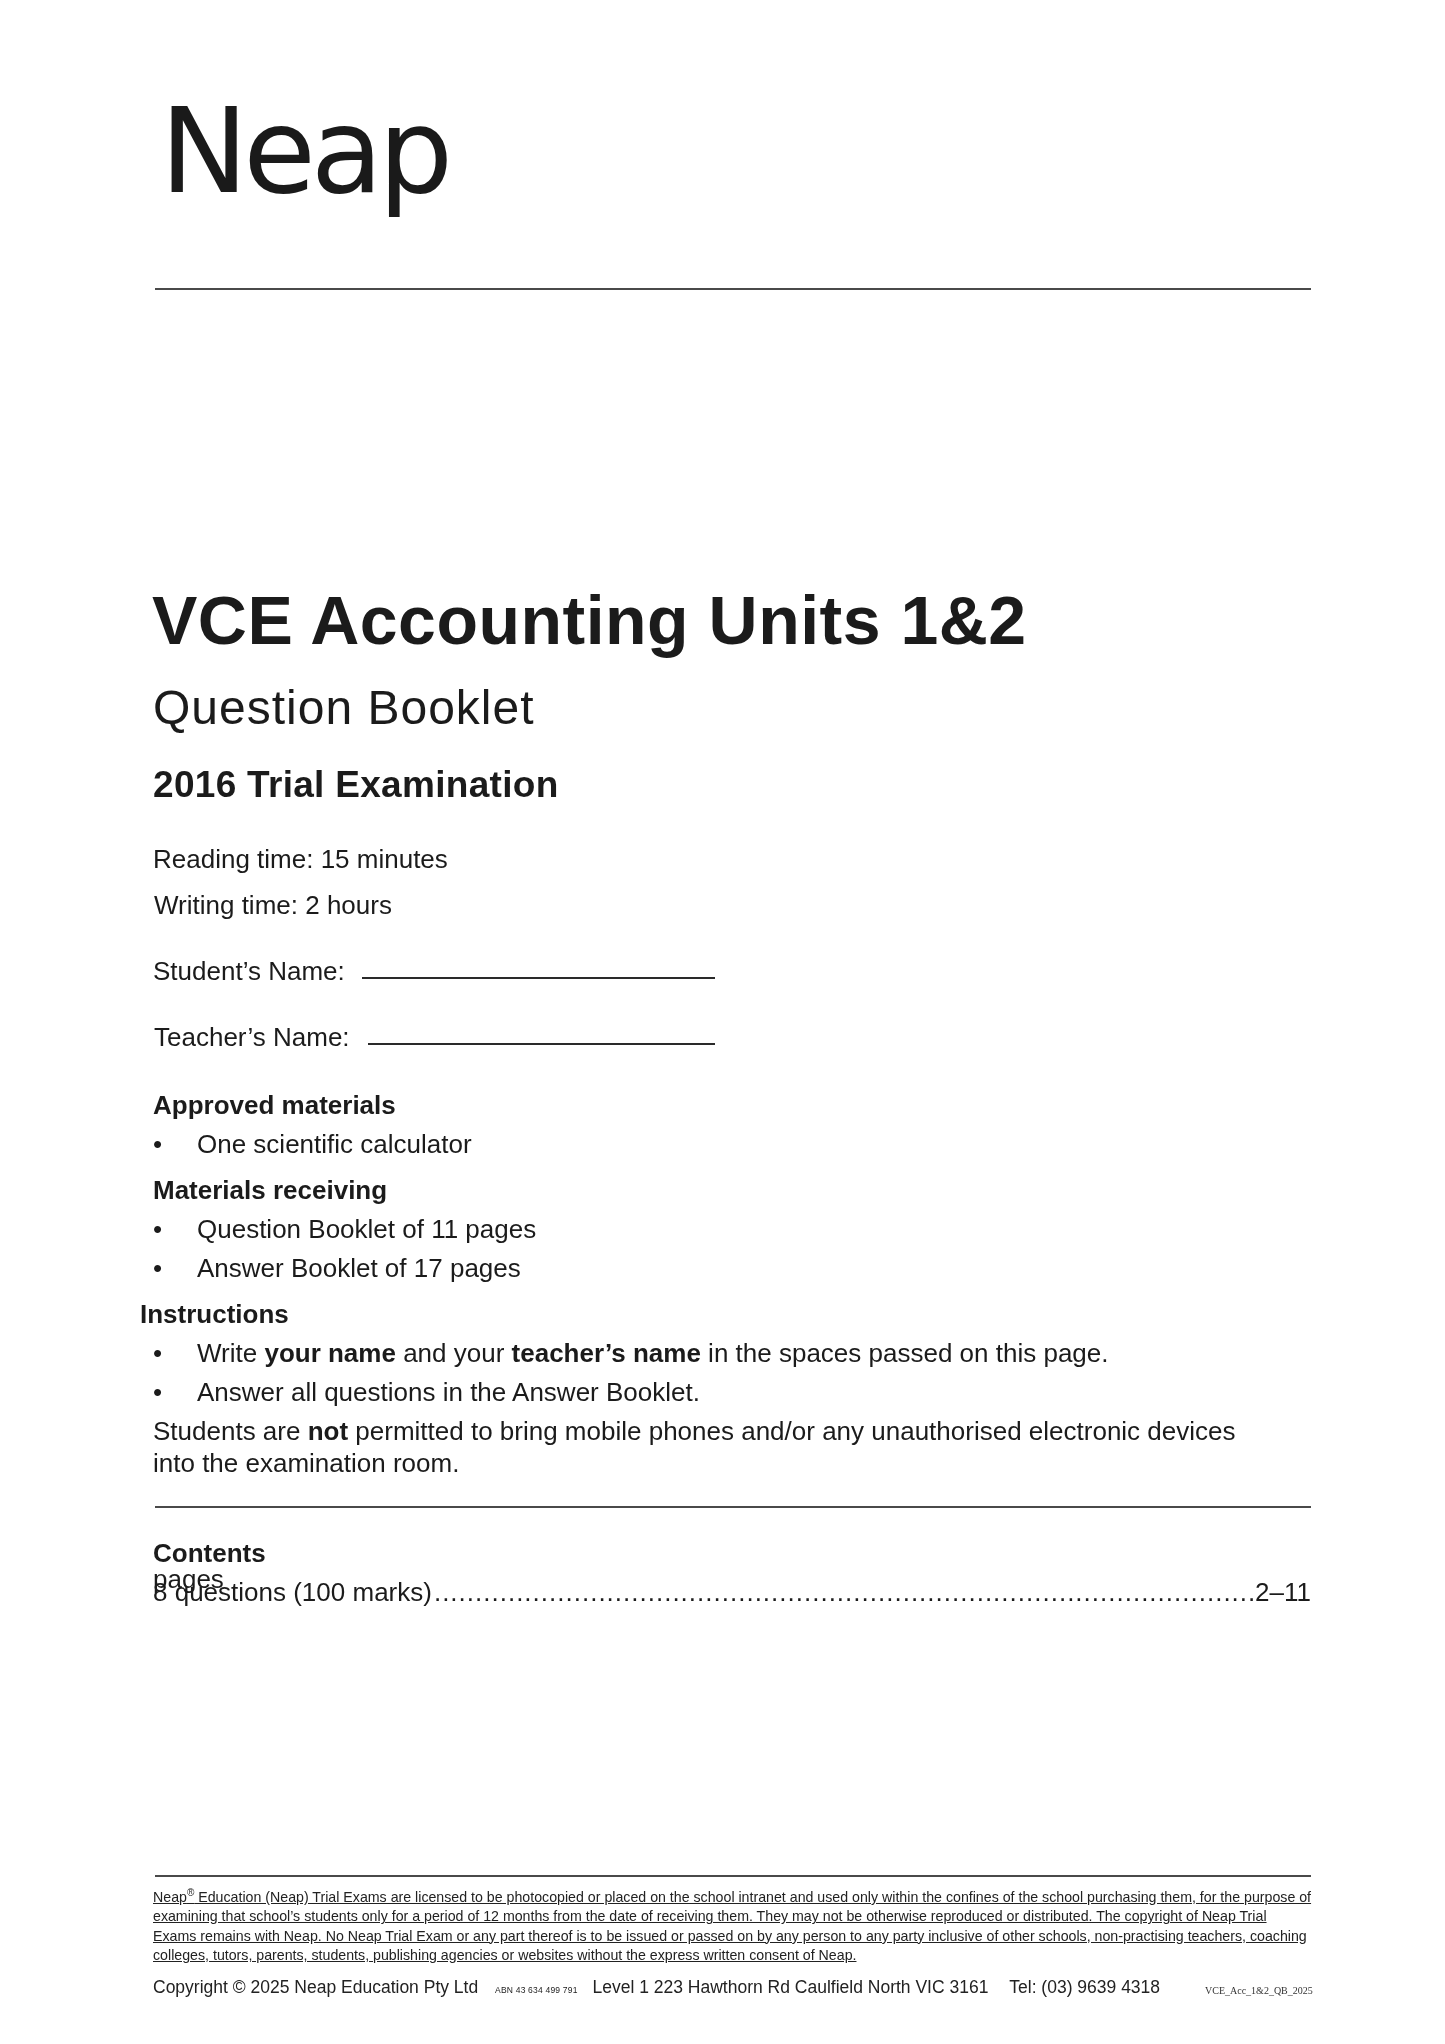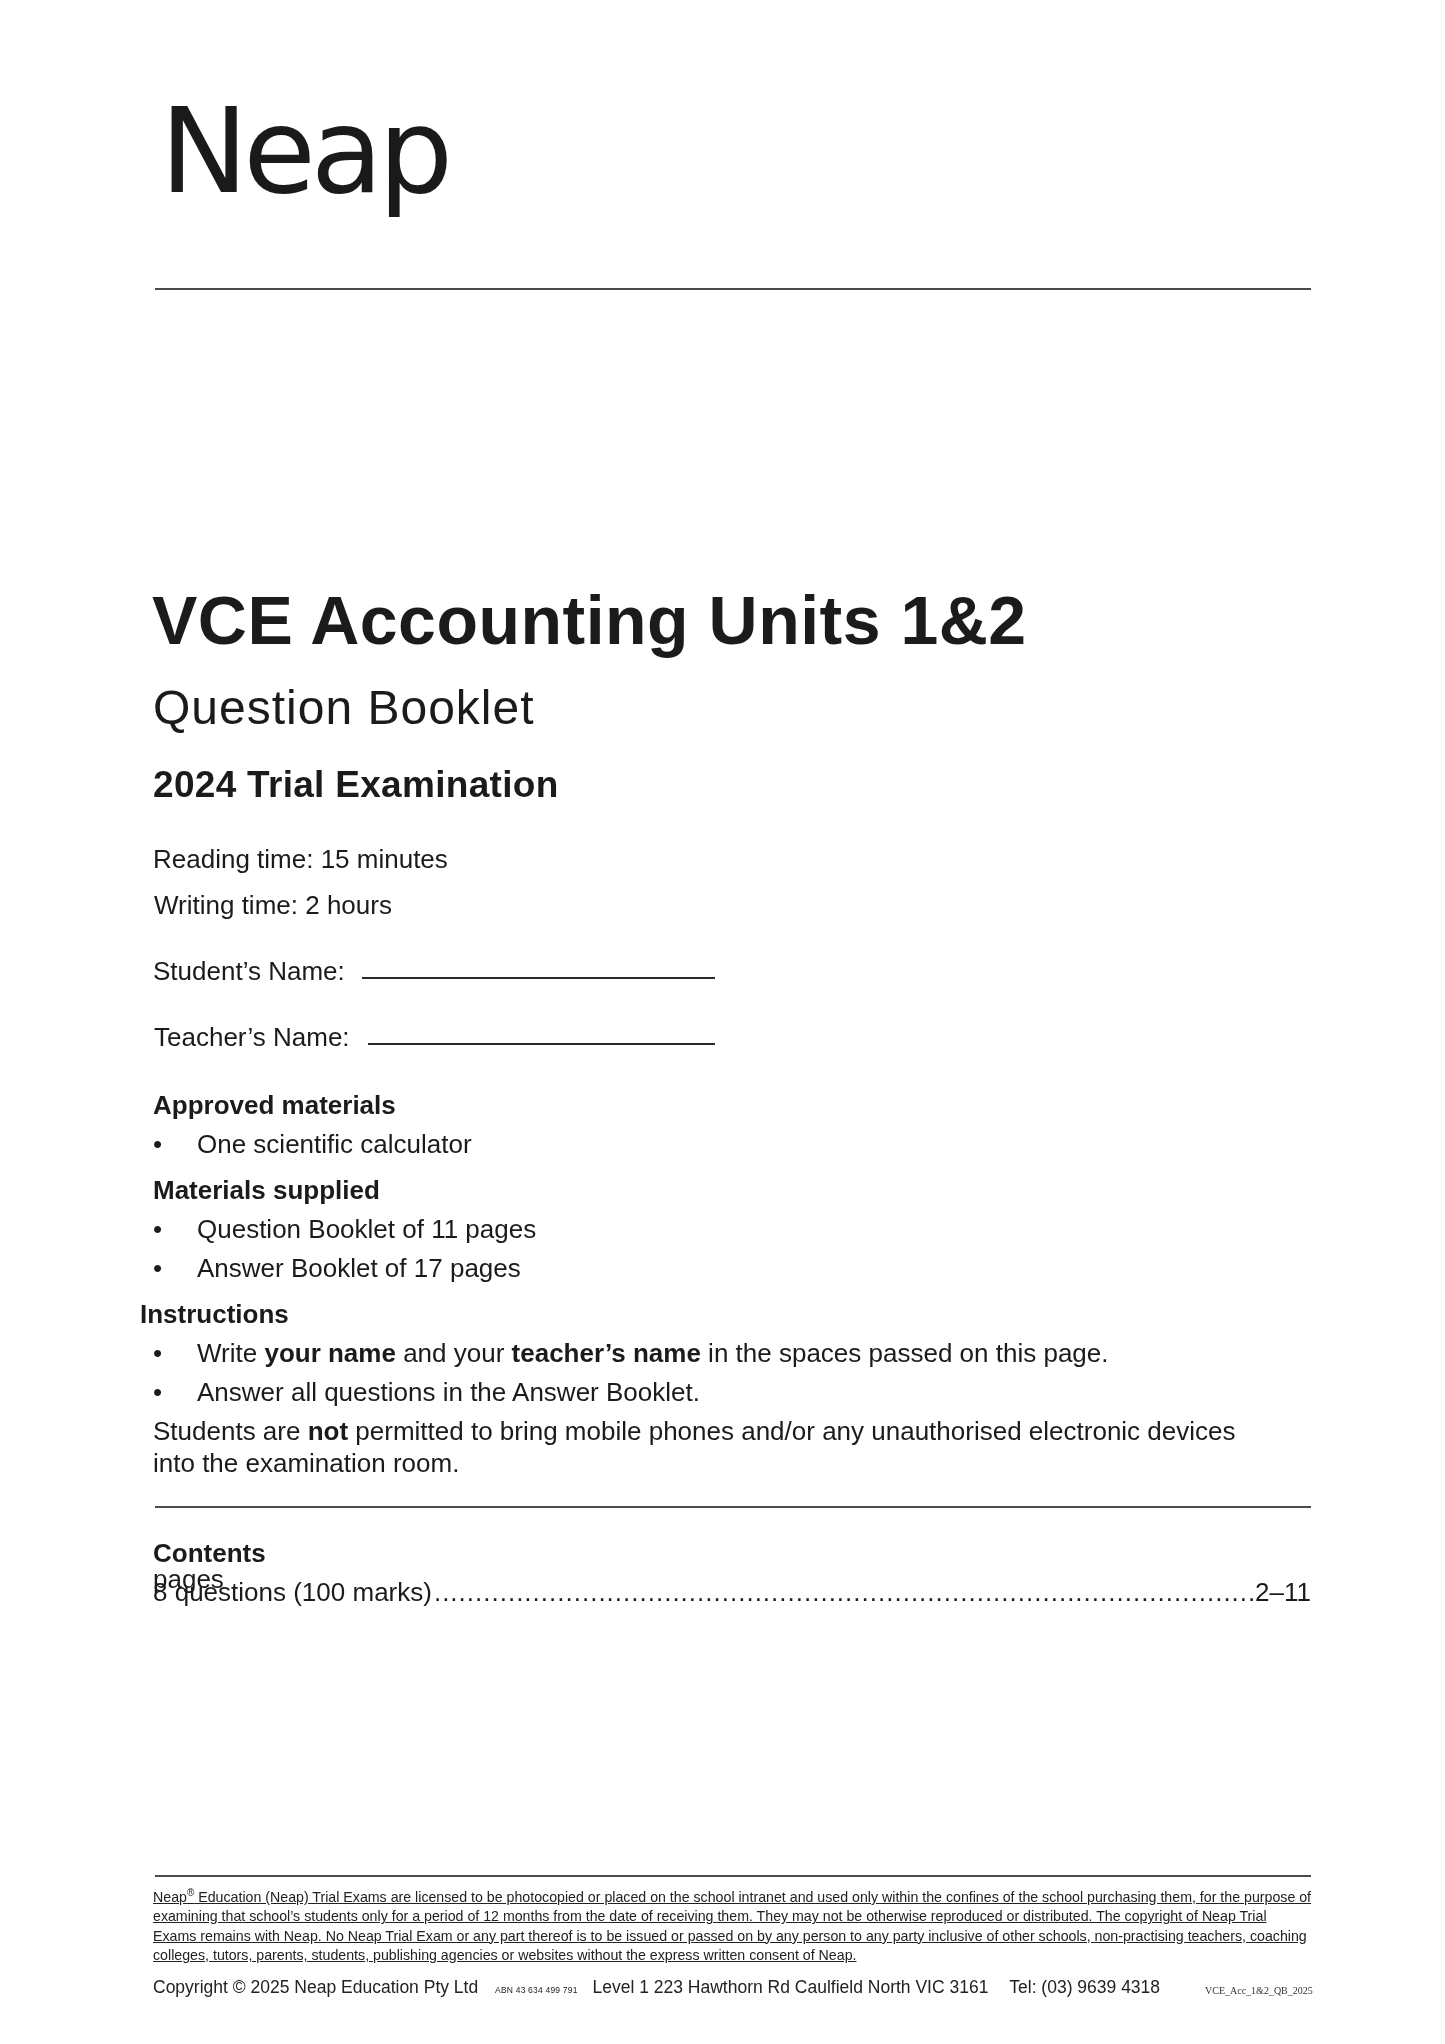--- a/index.html
+++ b/index.html
@@ -63,38 +63,38 @@
     }
   </style>
 </head>
 <body>
 
 <div class="abs logo">Neap</div>
 <div class="abs rule top"></div>
 
 <div class="abs title">VCE Accounting Units 1&amp;2</div>
 <div class="abs subtitle">Question Booklet</div>
-<div class="abs subtitle2">2024 Trial Examination</div>
+<div class="abs subtitle2">2016 Trial Examination</div>
 
 <div class="abs body-text" style="left:153px; top:846px;">Reading time: 15 minutes</div>
 <div class="abs body-text" style="left:154px; top:892px;">Writing time: 2 hours</div>
 
 <div class="abs body-text" style="left:153px; top:958px;">Student’s Name:</div>
 <div class="abs field-line" style="left:362px; top:977px; width:353px;"></div>
 
 <div class="abs body-text" style="left:154px; top:1024px;">Teacher’s Name:</div>
 <div class="abs field-line" style="left:368px; top:1043px; width:347px;"></div>
 
 <div class="abs heading" style="left:153px; top:1092px;">Approved materials</div>
 <div class="abs bullet-row" style="left:153px; top:1131px;">
   <span class="bullet">•</span>
   <span>One scientific calculator</span>
 </div>
 
-<div class="abs heading" style="left:153px; top:1177px;">Materials supplied</div>
+<div class="abs heading" style="left:153px; top:1177px;">Materials receiving</div>
 <div class="abs bullet-row" style="left:153px; top:1216px;">
   <span class="bullet">•</span>
   <span>Question Booklet of 11 pages</span>
 </div>
 <div class="abs bullet-row" style="left:153px; top:1255px;">
   <span class="bullet">•</span>
   <span>Answer Booklet of 17 pages</span>
 </div>
 
 <div class="abs heading" style="left:140px; top:1301px;">Instructions</div>

